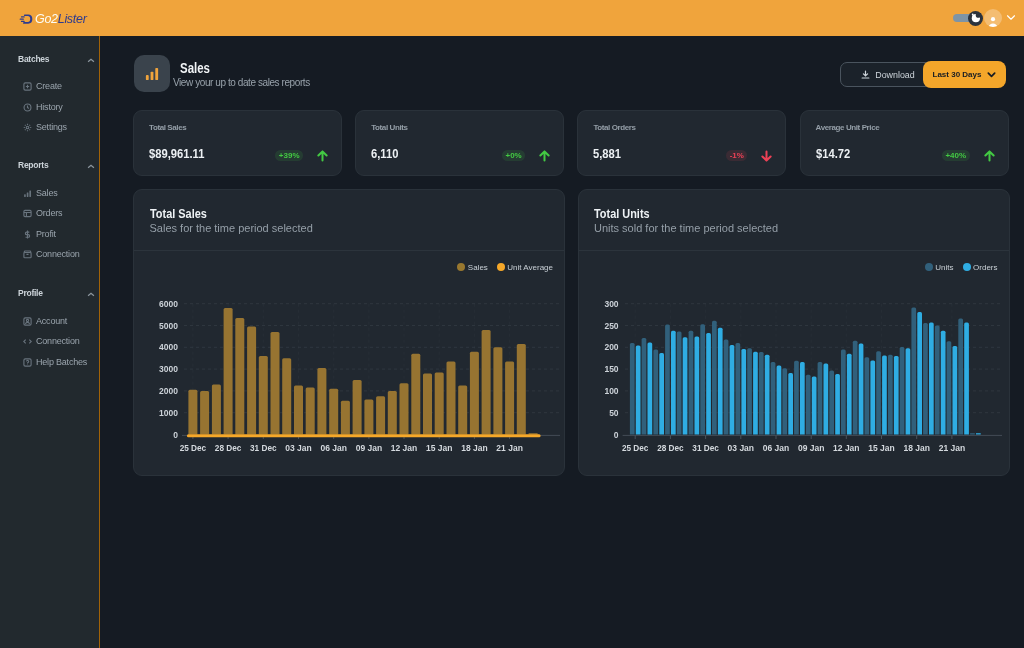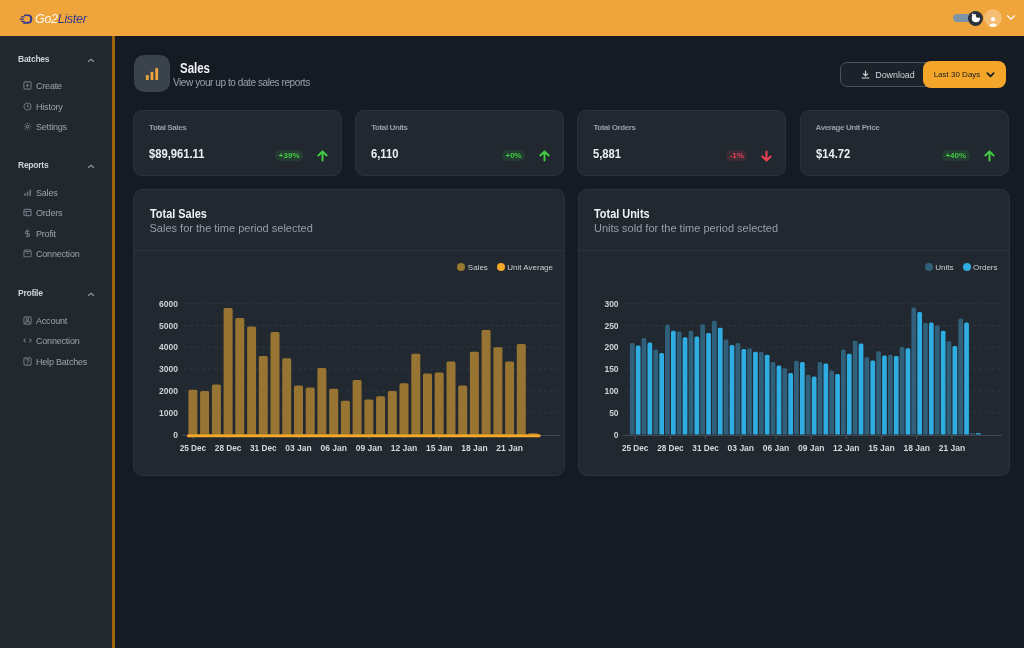--- a/index.html
+++ b/index.html
@@ -3,30 +3,30 @@
 *{margin:0;padding:0;box-sizing:border-box}
 html,body{width:1024px;height:648px;overflow:hidden}
 body{background:#151b23;font-family:"Liberation Sans",sans-serif;position:relative}
 .hdr{position:absolute;left:0;top:0;width:1024px;height:36px;background:#f0a43c}
 .logo{position:absolute;left:19px;top:13px;display:flex;align-items:center}
 .logotext{font-style:italic;font-weight:normal;font-size:12.5px;line-height:13px;letter-spacing:-0.3px}
 .switch{position:absolute;left:953px;top:14px;width:23px;height:8px;background:#7e94a6;border-radius:4px}
 .switch .thumb{position:absolute;right:-7px;top:-3.5px;width:15px;height:15px;border-radius:50%;background:#2b323d;display:flex;align-items:center;justify-content:center}
 .avatar{position:absolute;left:984px;top:9px;width:18px;height:18px;border-radius:50%;background:rgba(255,255,255,.28);display:flex;align-items:flex-end;justify-content:center;overflow:hidden}
 .hchev{position:absolute;left:1006px;top:14px}
-.sidebar{position:absolute;left:0;top:36px;width:115px;height:612px;background:#22292e;border-right:3px solid #a16207}
+.sidebar{position:absolute;left:0;top:36px;width:100px;height:612px;background:#22292e;border-right:1px solid #a16207}
 .sec{position:absolute;left:18px;height:9px;line-height:9px;font-size:8.5px;font-weight:bold;letter-spacing:-0.25px;color:#ccd3d9}
 .sec .chev{position:absolute;left:69px;top:1px}
-.it{position:absolute;left:23px;height:10px;display:flex;align-items:flex-start;gap:4px;font-size:9px;letter-spacing:-0.2px;line-height:10px;color:#9aa4ad}
+.it{position:absolute;left:23px;height:10px;display:flex;align-items:flex-end;gap:4px;font-size:9px;letter-spacing:-0.2px;line-height:10px;color:#9aa4ad}
 .it svg{flex:0 0 auto}
 .ph-icon{position:absolute;left:134px;top:55px;width:36px;height:37px;border-radius:10px;background:#3a434c;display:flex;align-items:center;justify-content:center}
 .ph-title{position:absolute;left:180px;top:61px;font-size:14.5px;line-height:14.5px;font-weight:bold;color:#f2f5f7;transform:scaleX(.79);transform-origin:left}
 .ph-sub{position:absolute;left:173px;top:77.5px;font-size:10px;line-height:9px;letter-spacing:-0.42px;color:#98a2ab}
 .btn-dl{position:absolute;left:840px;top:62px;width:96px;height:25px;border:1px solid #4a545e;border-radius:7px;background:#1b222a;display:flex;align-items:center;justify-content:center;gap:5px;font-size:8.9px;color:#ced5db;white-space:nowrap}
-.btn-or{position:absolute;left:923px;top:61px;width:83px;height:27px;border-radius:8px;background:#f4a62a;display:flex;align-items:center;justify-content:center;gap:6px;font-size:8px;font-weight:normal;color:#161c24;white-space:nowrap}
+.btn-or{position:absolute;left:923px;top:61px;width:83px;height:27px;border-radius:8px;background:#f4a62a;display:flex;align-items:center;justify-content:center;gap:6px;font-size:8px;font-weight:bold;color:#161c24;white-space:nowrap}
 .scard{position:absolute;top:110px;width:209px;height:66px;background:#212830;border:1px solid #2a323a;border-radius:9px}
 .slabel{position:absolute;left:15px;top:12.5px;font-size:8px;line-height:8px;font-weight:bold;letter-spacing:-0.4px;color:#949ea7}
 .sval{position:absolute;left:15px;top:36px;font-size:13.5px;line-height:13.5px;font-weight:bold;color:#edf1f4;transform:scaleX(.83);transform-origin:left}
 .sbadge{position:absolute;right:13px;top:38.5px;display:flex;align-items:center;gap:14px}
 .pill{font-size:8px;font-weight:bold;height:11.5px;line-height:11.5px;padding:0 3.5px;border-radius:6px}
 .pill.g{color:#43c943;background:rgba(67,201,67,.13)}
 .pill.r{color:#ee4156;background:rgba(238,65,86,.12)}
 .ccard{position:absolute;top:189px;width:432px;height:287px;background:#212830;border:1px solid #2a323a;border-radius:9px}
 .ctitle{position:absolute;left:15.5px;top:17px;font-size:13px;line-height:13px;font-weight:bold;color:#eef2f5;transform:scaleX(.84);transform-origin:left}
 .csub{position:absolute;left:15.5px;top:33px;font-size:11px;line-height:10px;color:#959fa8}

